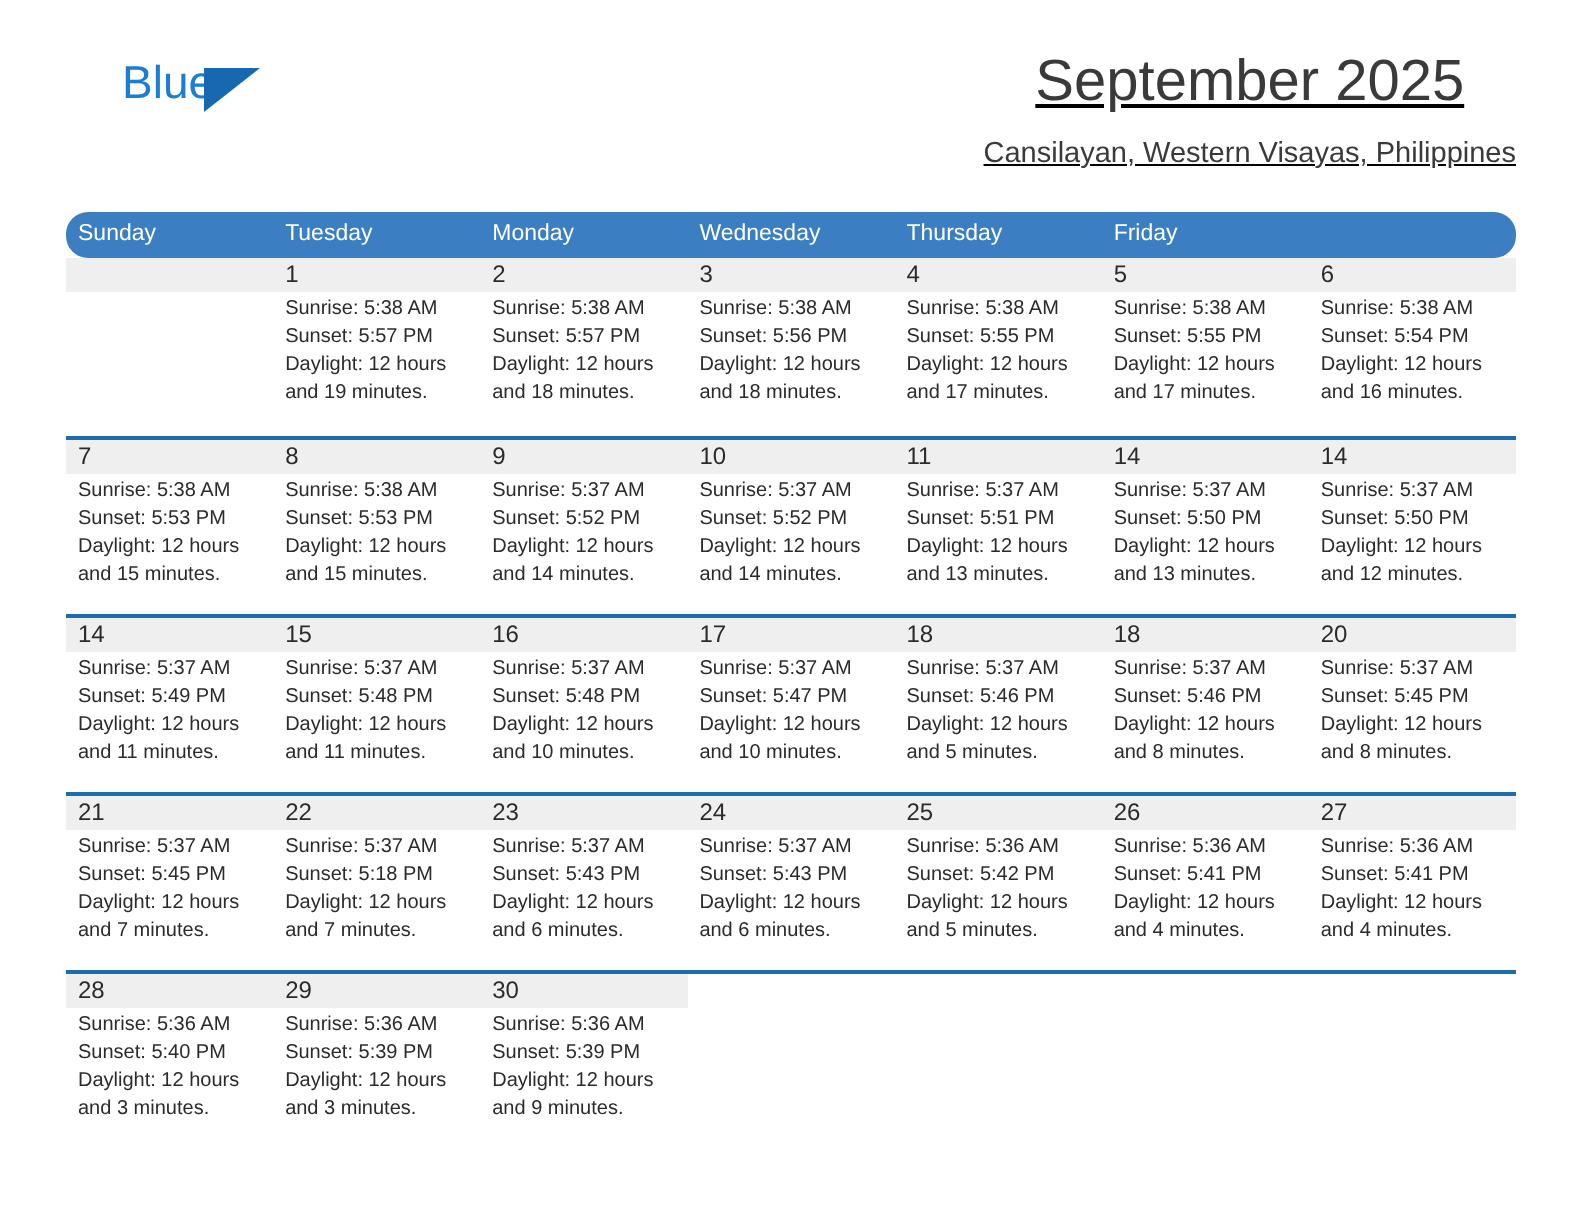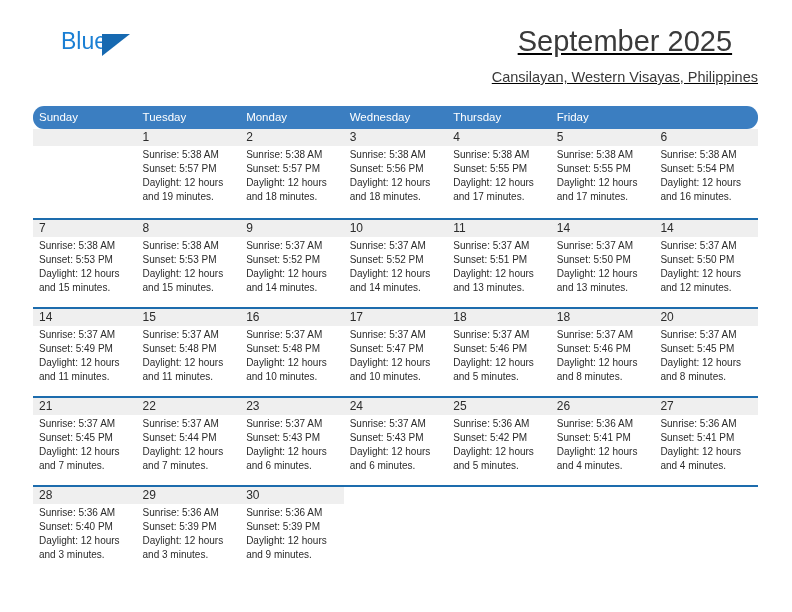--- a/index.html
+++ b/index.html
@@ -359,21 +359,21 @@
               <div>Sunrise: 5:37 AM</div>
               <div>Sunset: 5:45 PM</div>
               <div>Daylight: 12 hours</div>
               <div>and 7 minutes.</div>
             </div>
           </div>
           <div class="daycell">
             <div class="daynum-band">22</div>
             <div class="details">
               <div>Sunrise: 5:37 AM</div>
-              <div>Sunset: 5:44 PM</div>
+              <div>Sunset: 5:18 PM</div>
               <div>Daylight: 12 hours</div>
               <div>and 7 minutes.</div>
             </div>
           </div>
           <div class="daycell">
             <div class="daynum-band">23</div>
             <div class="details">
               <div>Sunrise: 5:37 AM</div>
               <div>Sunset: 5:43 PM</div>
               <div>Daylight: 12 hours</div>

